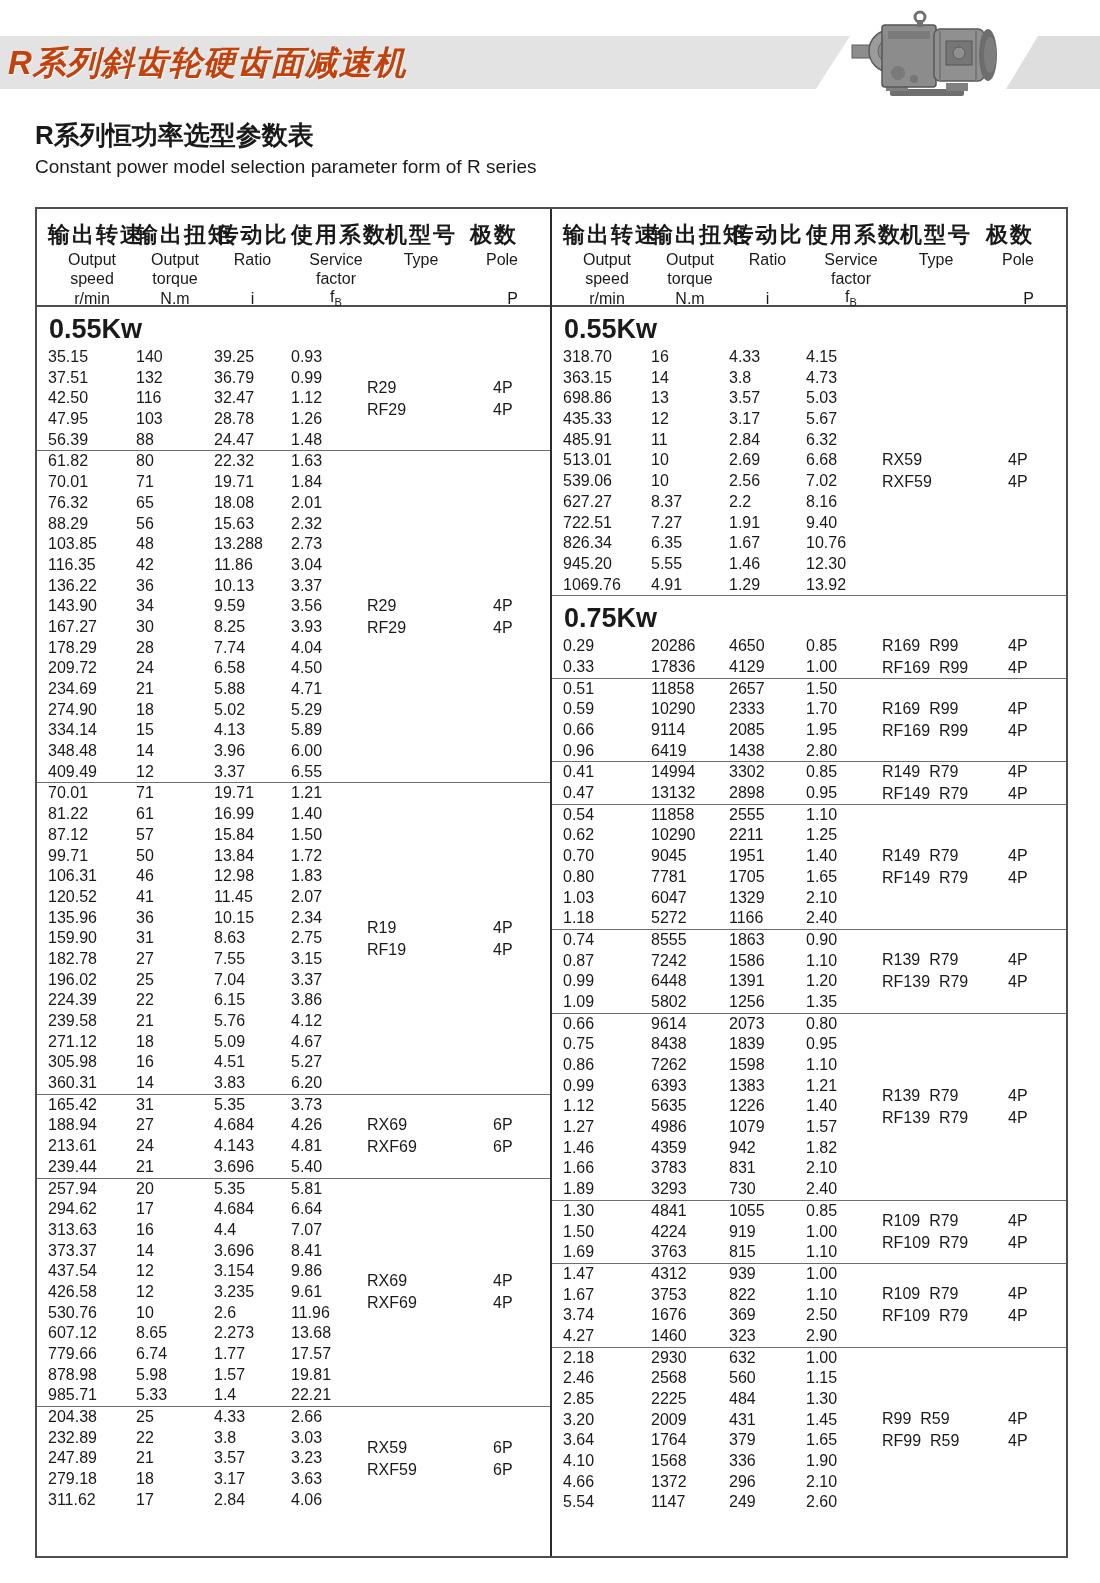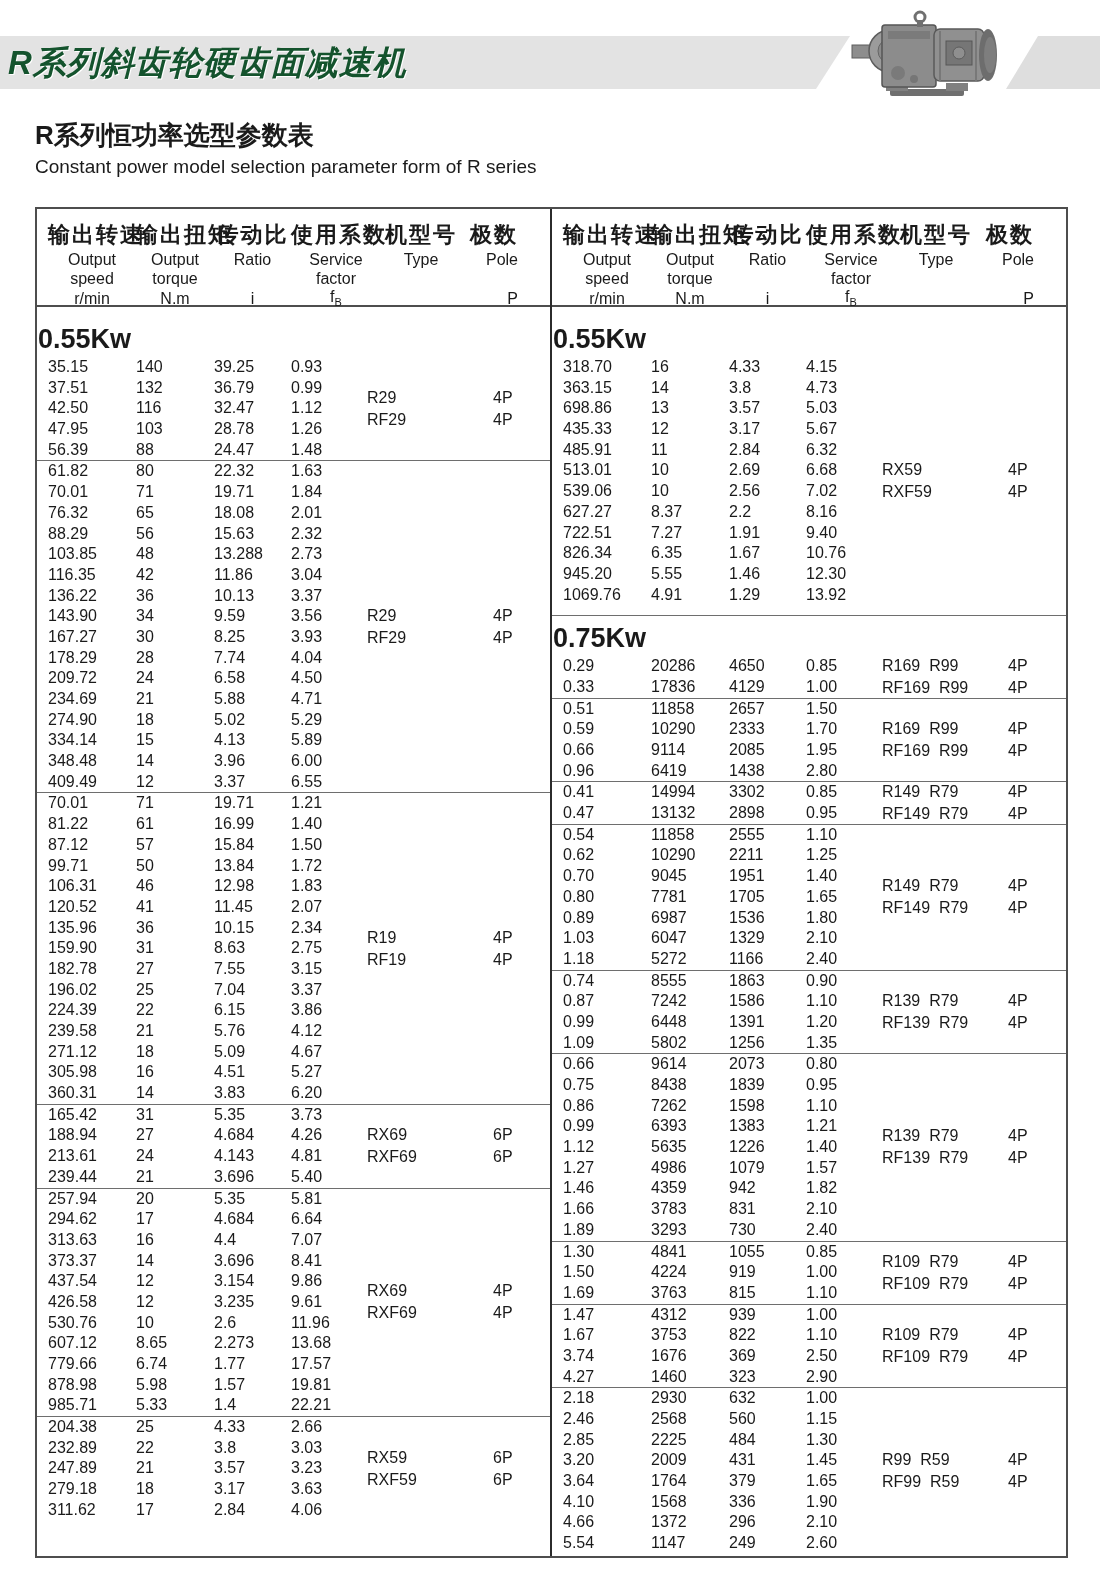--- a/index.html
+++ b/index.html
@@ -5,42 +5,42 @@
   html,body{margin:0;padding:0;background:#fff;}
   .page{position:relative;width:1100px;height:1583px;background:#ffffff;overflow:hidden;
         font-family:"Liberation Sans",sans-serif;color:#1a1a1a;}
   
   .band{position:absolute;left:0;top:36px;width:1100px;height:53px;}
   .band-main{position:absolute;left:0;top:0;width:1100px;height:53px;background:#e3e3e3;
              clip-path:polygon(0 0,850px 0,816px 100%,0 100%);}
   .band-right{position:absolute;left:0;top:0;width:1100px;height:53px;background:#dedede;
               clip-path:polygon(1038px 0,1100px 0,1100px 100%,1006px 100%);}
   .banner-title{position:absolute;left:8px;top:39px;font-size:33px;line-height:48px;
-                font-weight:bold;font-style:italic;letter-spacing:1px;color:#14532d;
+                font-weight:bold;font-style:italic;letter-spacing:1px;color:#c2410c;
                 text-shadow:1px 1px 0 #ffffff;}
   .motor{position:absolute;left:850px;top:5px;width:162px;height:98px;}
   
   .heading-cn{position:absolute;left:35px;top:118px;font-size:26px;font-weight:bold;}
   .heading-en{position:absolute;left:35px;top:156px;font-size:19px;}
   
   .gear-table{position:absolute;left:35px;top:207px;width:1029px;height:1347px;
               border:2px solid #4d4d4d;}
   .thalf{position:absolute;top:0;height:100%;width:513px;}
   .thalf.left{left:0;}
   .thalf.right{left:513px;width:514px;border-left:2px solid #2b2b2b;}
   .thead{height:96px;border-bottom:2px solid #4d4d4d;display:grid;
          grid-template-columns:88px 78px 77px 90px 80px 1fr;padding-left:11px;}
   .hcol{display:flex;flex-direction:column;text-align:center;min-width:0;}
   .h-cn{margin-top:11px;font-size:22px;font-weight:bold;letter-spacing:2px;white-space:nowrap;}
   .h-en{font-size:16px;line-height:19px;white-space:nowrap;}
   .h-unit{margin-top:auto;font-size:16px;}
   .hcol.pole-col{text-align:right;padding-right:32px;}
   .h-unit sub{font-size:11px;}
   .tbody{position:relative;}
-  .power-heading{height:40px;line-height:44px;padding-left:1px;font-size:27px;font-weight:bold;margin-top:10px;}
+  .power-heading{height:40px;line-height:44px;padding-left:12px;font-size:27px;font-weight:bold;}
   .bt{border-top:1px solid #6e6e6e;}
   .group{position:relative;}
   .row{display:grid;grid-template-columns:88px 78px 77px 1fr;padding-left:11px;
        height:20.7px;font-size:16px;line-height:20.7px;white-space:nowrap;}
   .types{position:absolute;left:0;right:0;top:50%;transform:translateY(-50%);}
   .type-line{position:relative;height:22px;font-size:16px;line-height:22px;}
   .type-line .model{position:absolute;left:330px;white-space:pre;}
   .type-line .pole{position:absolute;left:456px;}
 </style>
 </head>
@@ -754,26 +754,20 @@
               <span>1951</span>
               <span>1.40</span>
             </div>
             <div class="row">
               <span>0.80</span>
               <span>7781</span>
               <span>1705</span>
               <span>1.65</span>
             </div>
             <div class="row">
-              <span>0.89</span>
-              <span>6987</span>
-              <span>1536</span>
-              <span>1.80</span>
-            </div>
-            <div class="row">
               <span>1.03</span>
               <span>6047</span>
               <span>1329</span>
               <span>2.10</span>
             </div>
             <div class="row">
               <span>1.18</span>
               <span>5272</span>
               <span>1166</span>
               <span>2.40</span>

